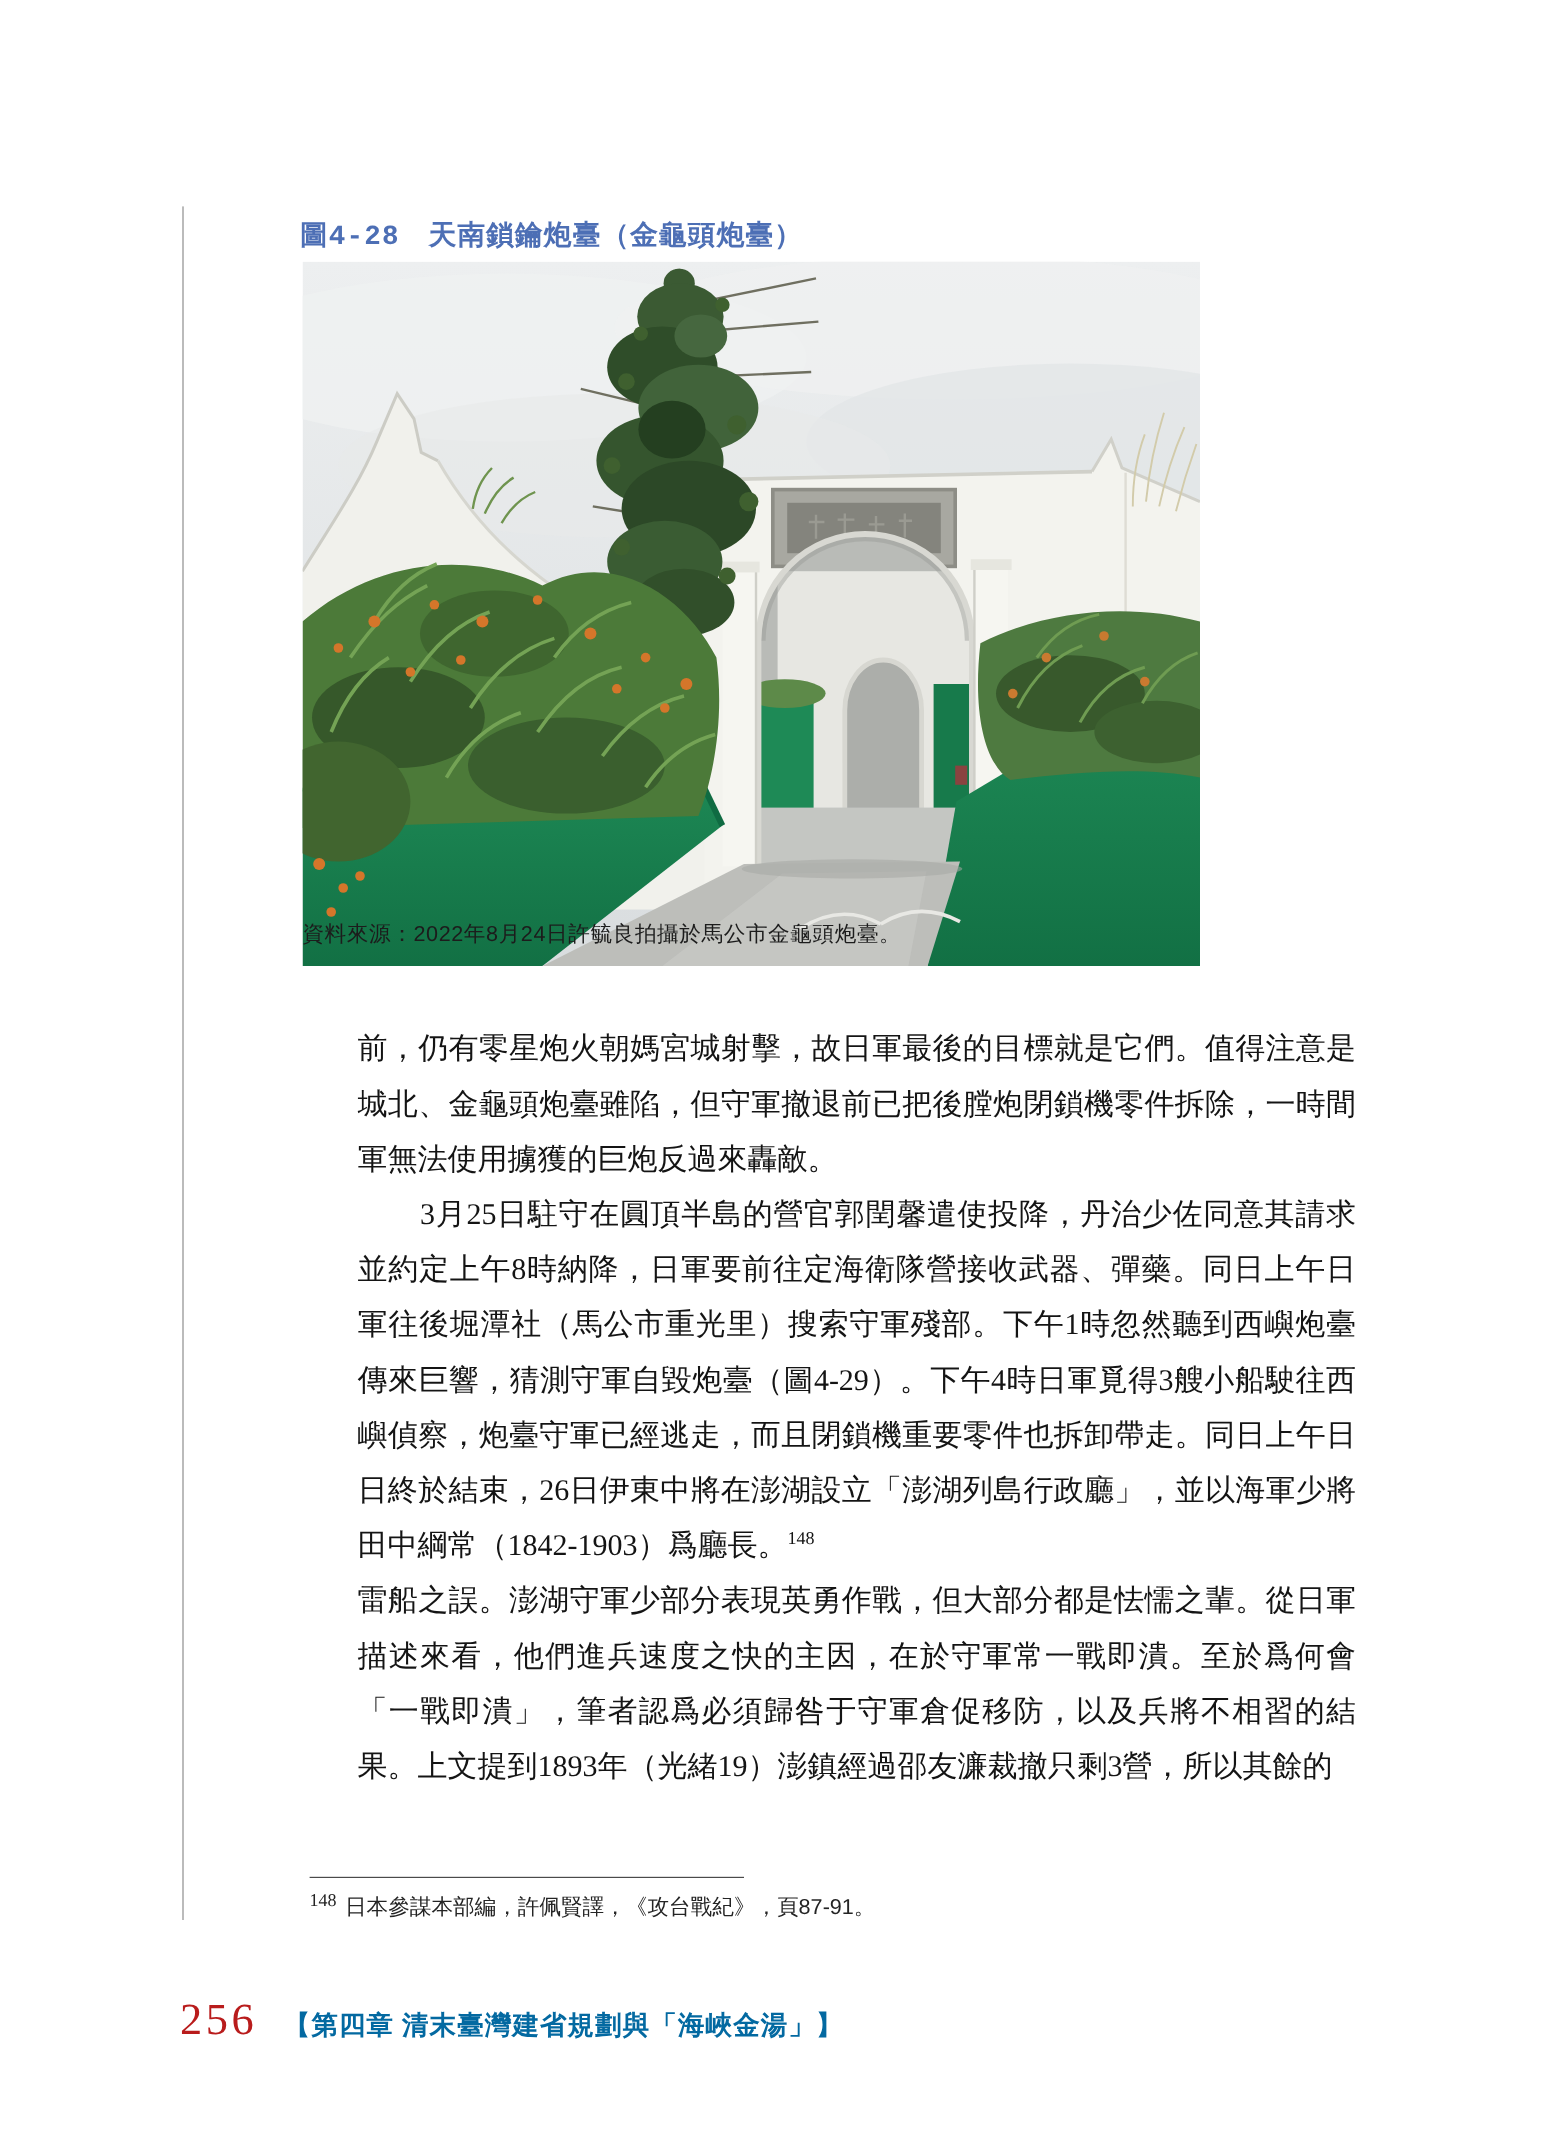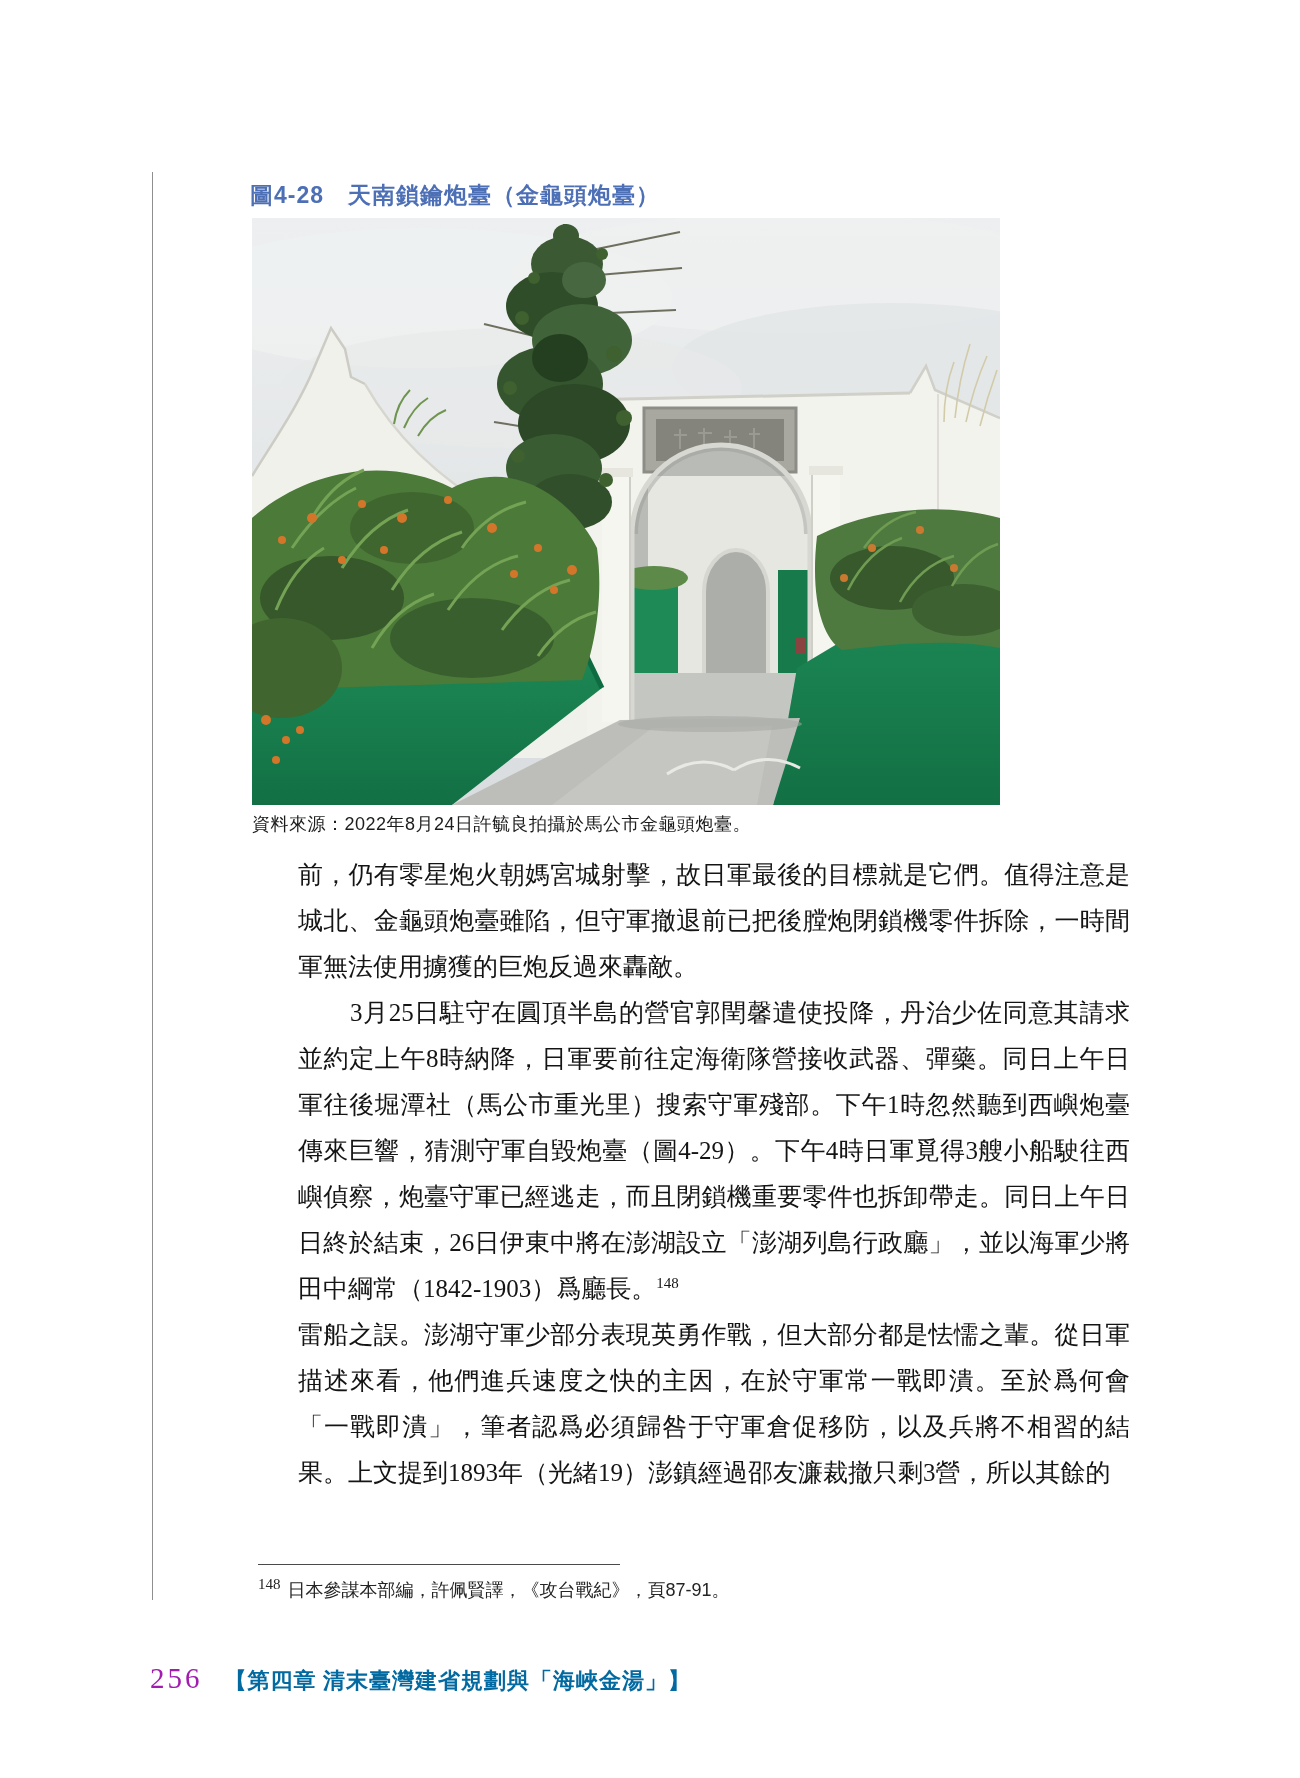--- a/index.html
+++ b/index.html
@@ -2,44 +2,44 @@
 <html style="--c-caption: #4d6fb5; --c-text: #141414; --c-rule: #8f8f8f; --c-sky: #d9dddf; --c-cloud: #eff1f1; --c-wall: #f3f3ee; --c-wallshadow: #d0d0c9; --c-green: #1e8a56; --c-greendark: #127044; --c-path: #bdbeba; --c-foliage: #4c7a39; --c-foliagedark: #36582a; --c-foliagelight: #74a355; --c-flower: #d4762a; --c-plaque: #a8a8a1; --c-plaqueinner: #84847d; --c-tree: #3b5a33; --c-trunk: #796f60;"><head>
 <meta charset="utf-8">
 <style>
   html,body{margin:0;padding:0;background:#ffffff;}
   .page{position:relative;width:1300px;height:1778px;background:#ffffff;overflow:hidden;
         font-family:"Liberation Serif","DejaVu Serif",serif;color:var(--c-text,#111);}
 
   .margin-rule{position:absolute;left:152px;top:172px;width:1px;height:1428px;background:var(--c-rule,#8f8f8f);}
 
   .fig-caption{position:absolute;left:250px;top:180px;
-      font-family:Liberation Sans, sans-serif;
+      font-family:Liberation Mono, monospace;
       font-size:23px;font-weight:bold;color:var(--c-caption,#4d6fb5);letter-spacing:1px;}
 
   .photo{position:absolute;left:252px;top:218px;width:748px;height:587px;overflow:hidden;}
   .photo svg{display:block;}
 
-  .fig-source{position:absolute;left:252px;top:812px;
+  .fig-source{position:absolute;left:252px;top:766px;
       font-family:"Liberation Sans","DejaVu Sans",sans-serif;
       font-size:18px;color:#1c1c1c;letter-spacing:.5px;}
 
   .body-text{position:absolute;left:250px;top:852px;width:880px;font-size:25px;color:#141414;}
   .body-text .line{height:46px;line-height:46px;text-align:justify;text-align-last:justify;overflow:hidden;margin-left:48px;}
   .body-text .line.last{text-align-last:left;}
   .body-text .line.first{text-indent:52px;}
   .body-text sup{font-size:15px;line-height:0;}
 
   .footnote-rule{position:absolute;left:258px;top:1564px;width:362px;height:1px;background:#4a4a4a;}
   .footnote{position:absolute;left:258px;top:1576px;
       font-family:"Liberation Sans","DejaVu Sans",sans-serif;
       font-size:18px;color:#242424;}
   .footnote sup{font-family:"Liberation Serif","DejaVu Serif",serif;font-size:15px;margin-right:7px;}
 
   .footer{position:absolute;left:150px;top:1662px;display:flex;align-items:baseline;gap:22px;}
-  .footer .pageno{font-size:29px;letter-spacing:3px;color:#a21caf;}
+  .footer .pageno{font-size:37px;letter-spacing:3px;color:#b91c1c;}
   .footer .chapter{font-size:22px;font-weight:bold;color:#0369a1;letter-spacing:1px;}
 </style>
 </head>
 <body>
 
 <div class="page">
 
   <div class="margin-rule"></div>
 
   <div class="fig-caption">圖4-28　天南鎖鑰炮臺（金龜頭炮臺）</div>

